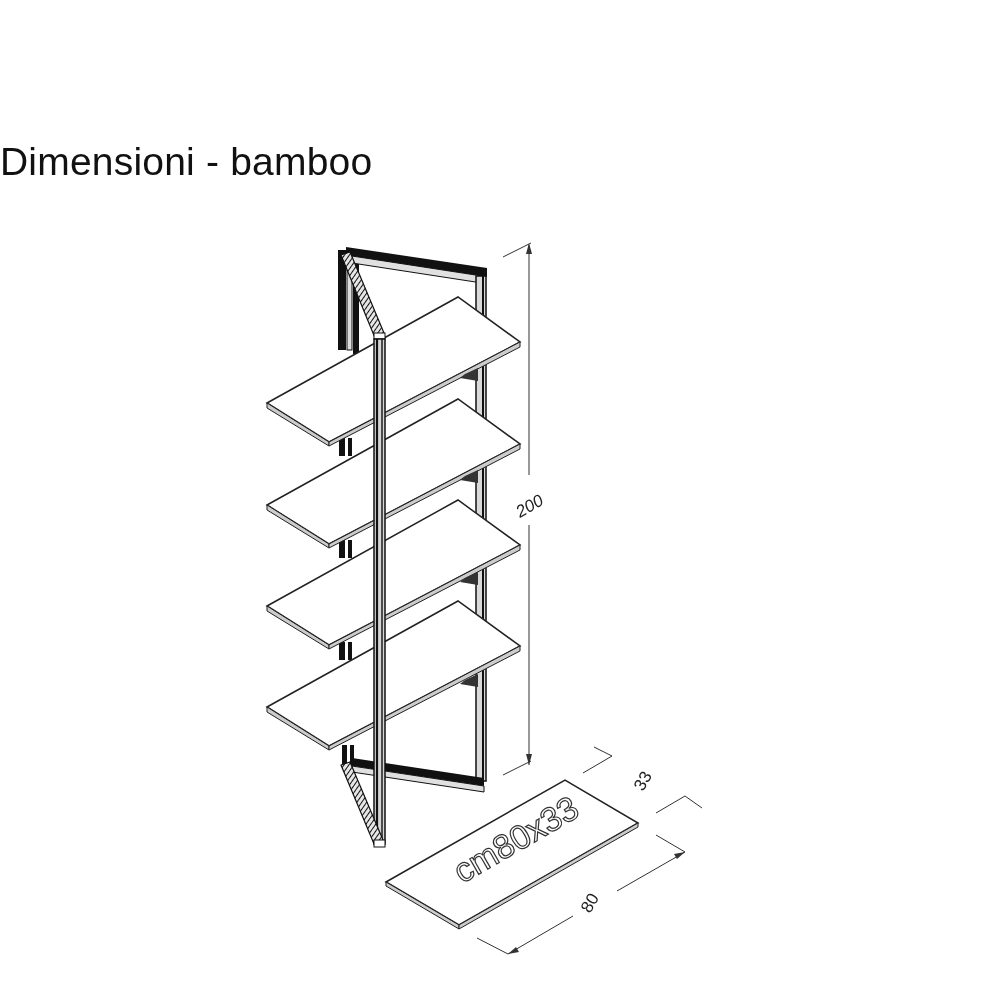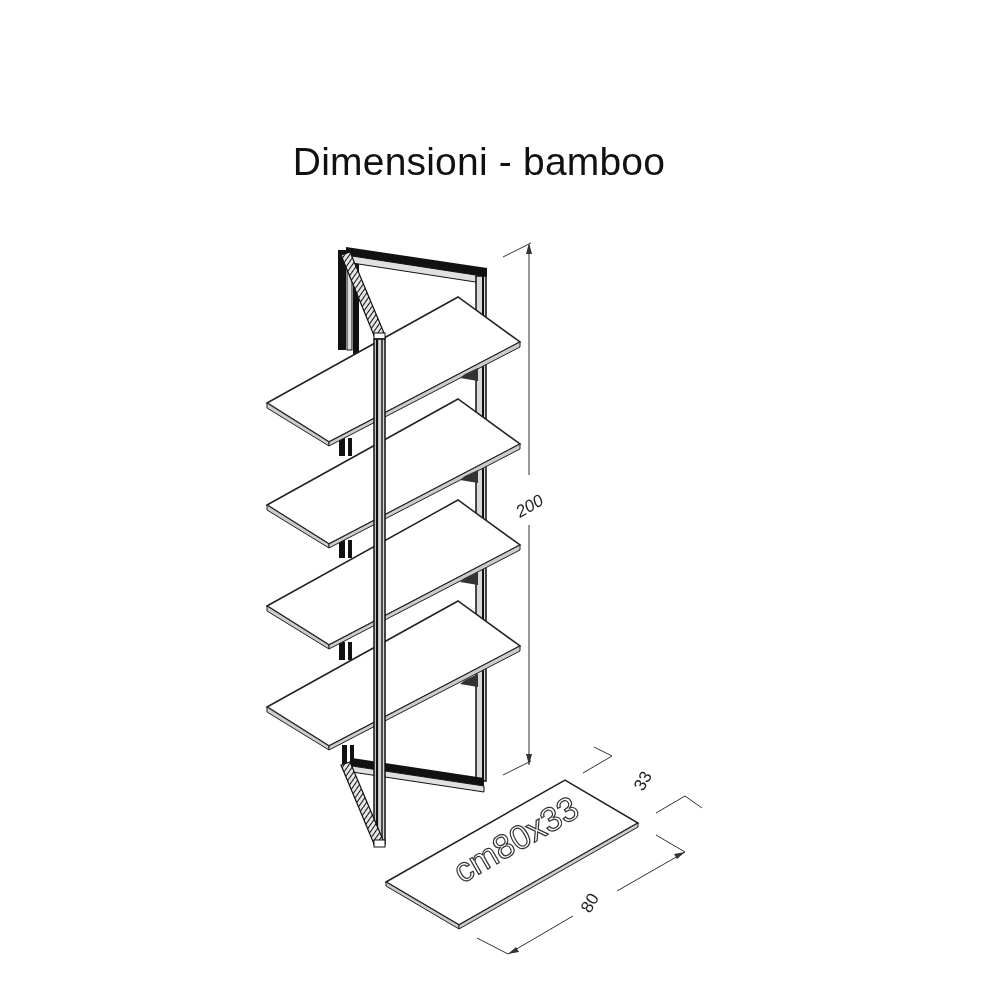--- a/index.html
+++ b/index.html
@@ -1,18 +1,18 @@
 <!DOCTYPE html>
 <html><head>
   <meta charset="utf-8">
   <style>
     html, body { margin: 0; padding: 0; background: #ffffff; }
     body { width: 1000px; height: 1000px; position: relative; overflow: hidden; }
     .title {
-      position: absolute; left: 0; top: 140px; width: 958px; text-align: center;
+      position: absolute; left: 0; top: 140px; width: 958px; 
       font-family: "Liberation Sans", sans-serif; font-size: 39px; color: #111111;
       letter-spacing: 0.2px;
     }
     svg { position: absolute; left: 0; top: 0; }
     .dimtext { font-family: "Liberation Sans", sans-serif; font-style: italic; fill: #222; }
     .dimtext2 { font-family: "Liberation Sans", sans-serif; fill: #222; }
     .labeltext { font-family: "Liberation Sans", sans-serif; fill: #ffffff; stroke: #333; stroke-width: 1.2px; }
   </style>
 </head>
 <body>

